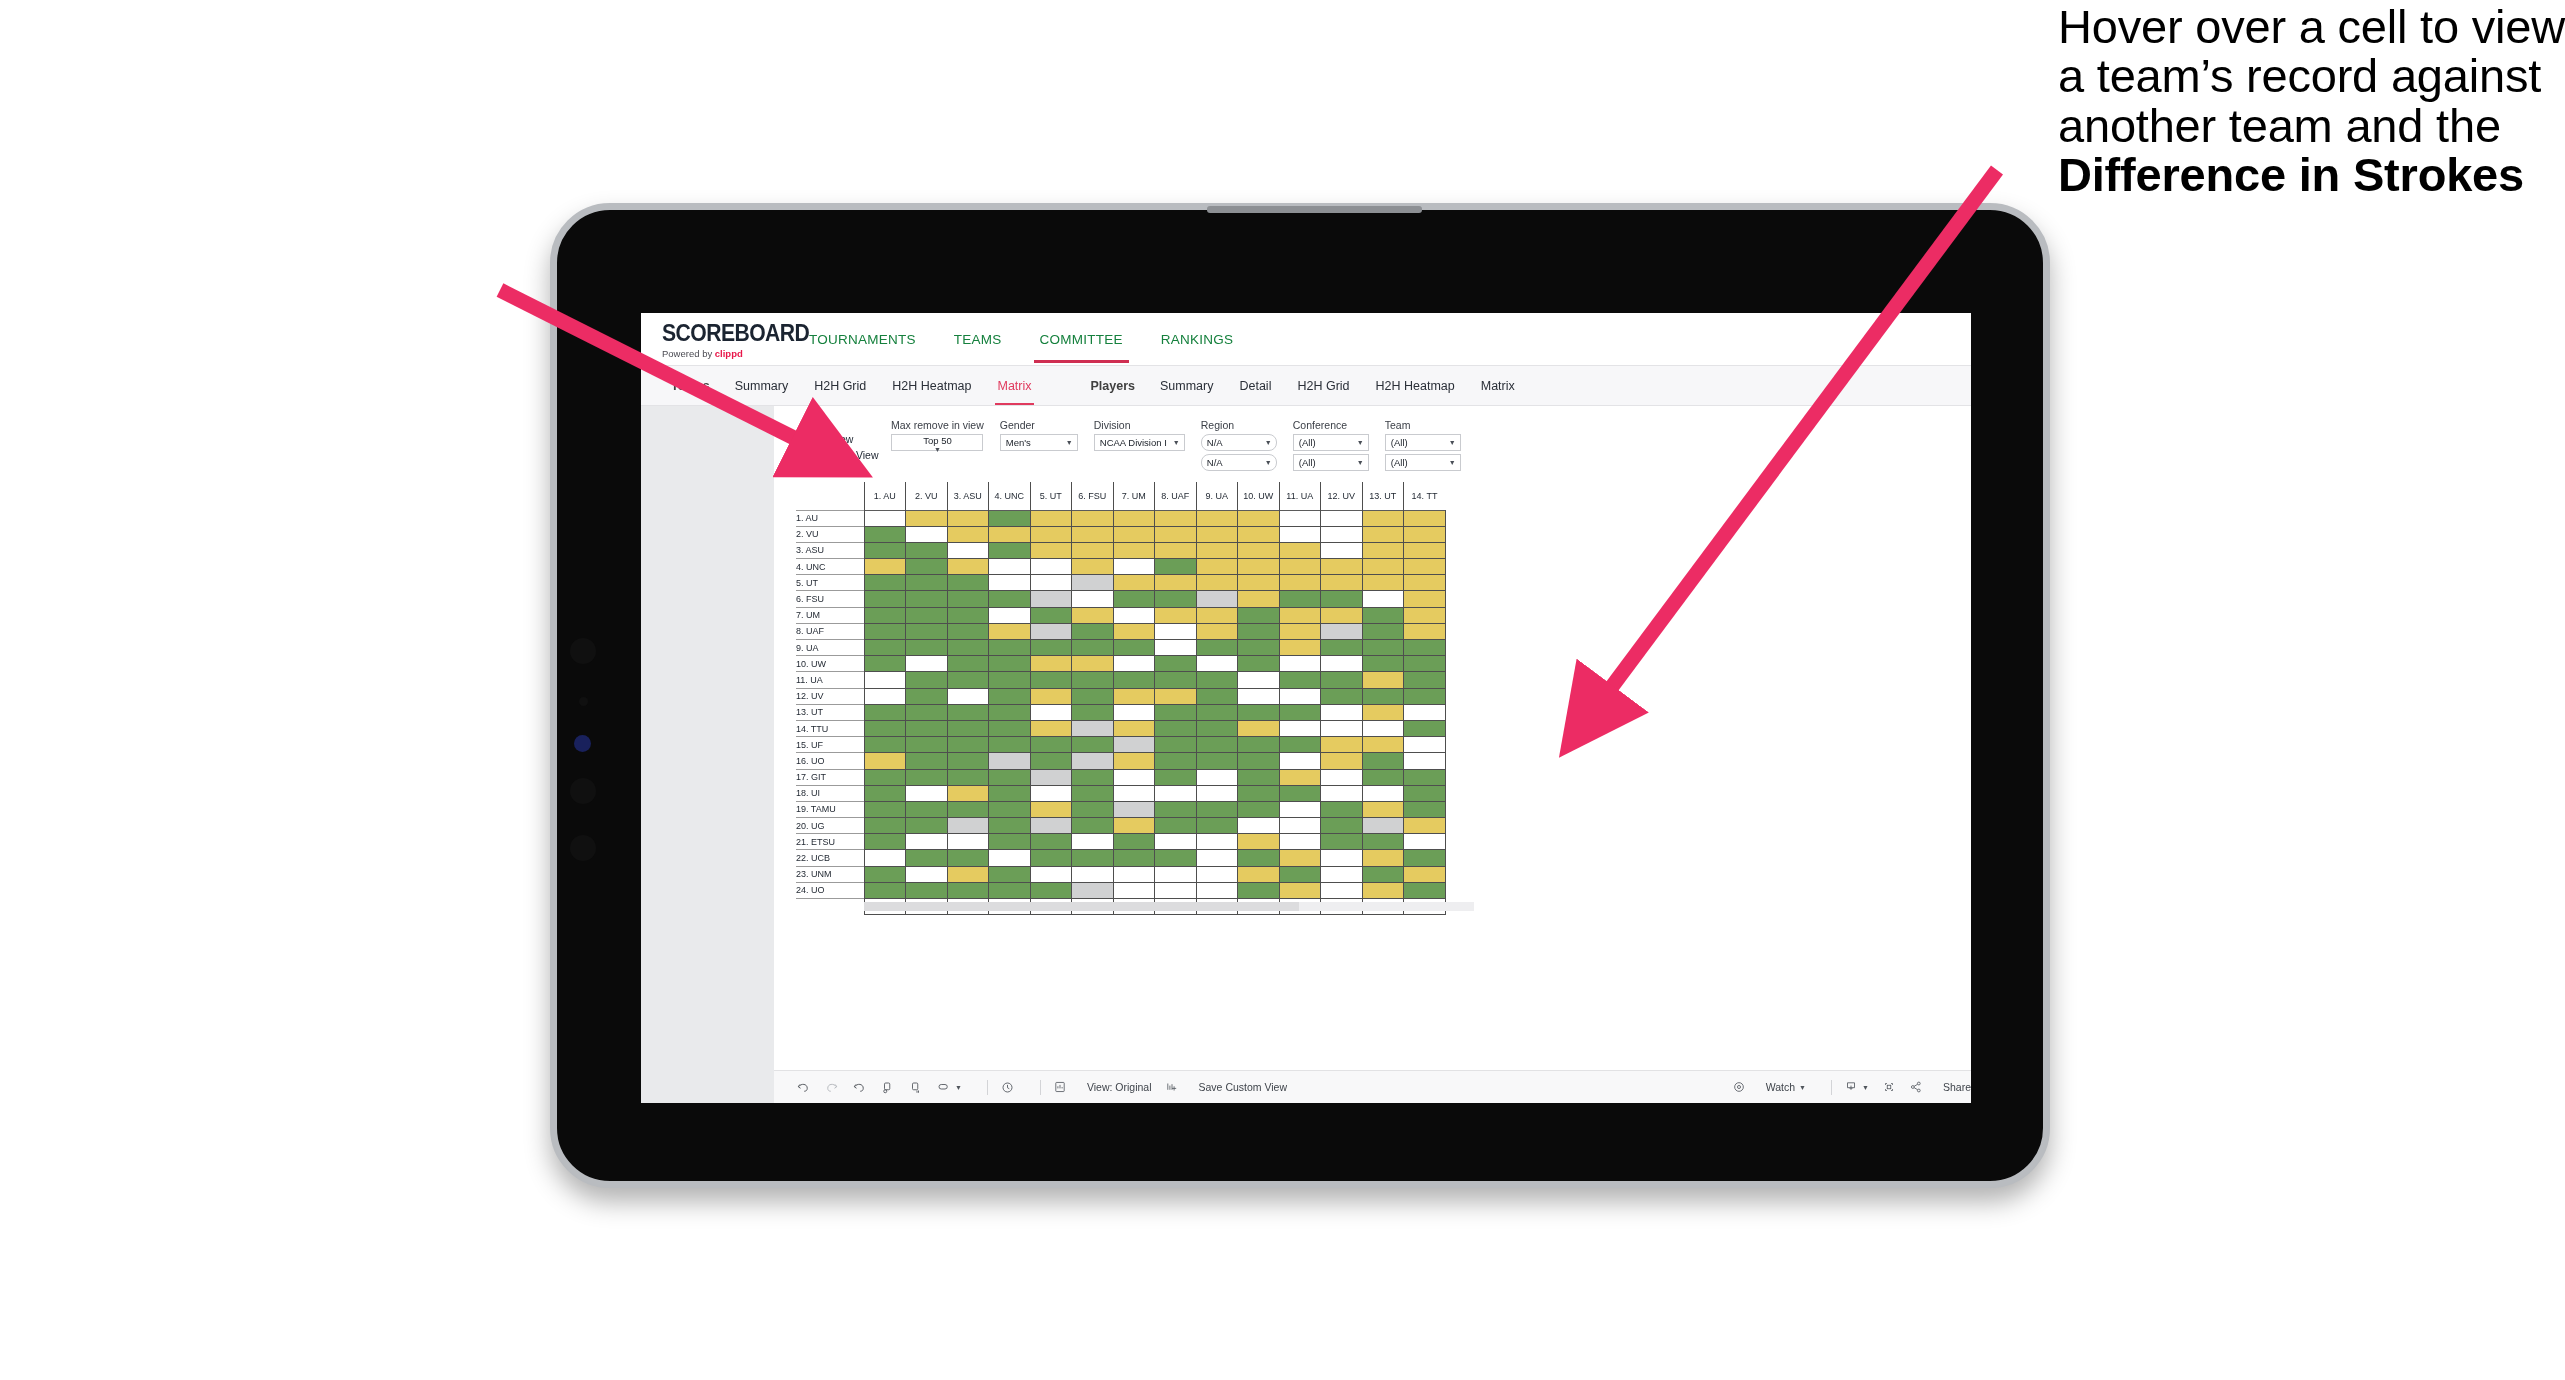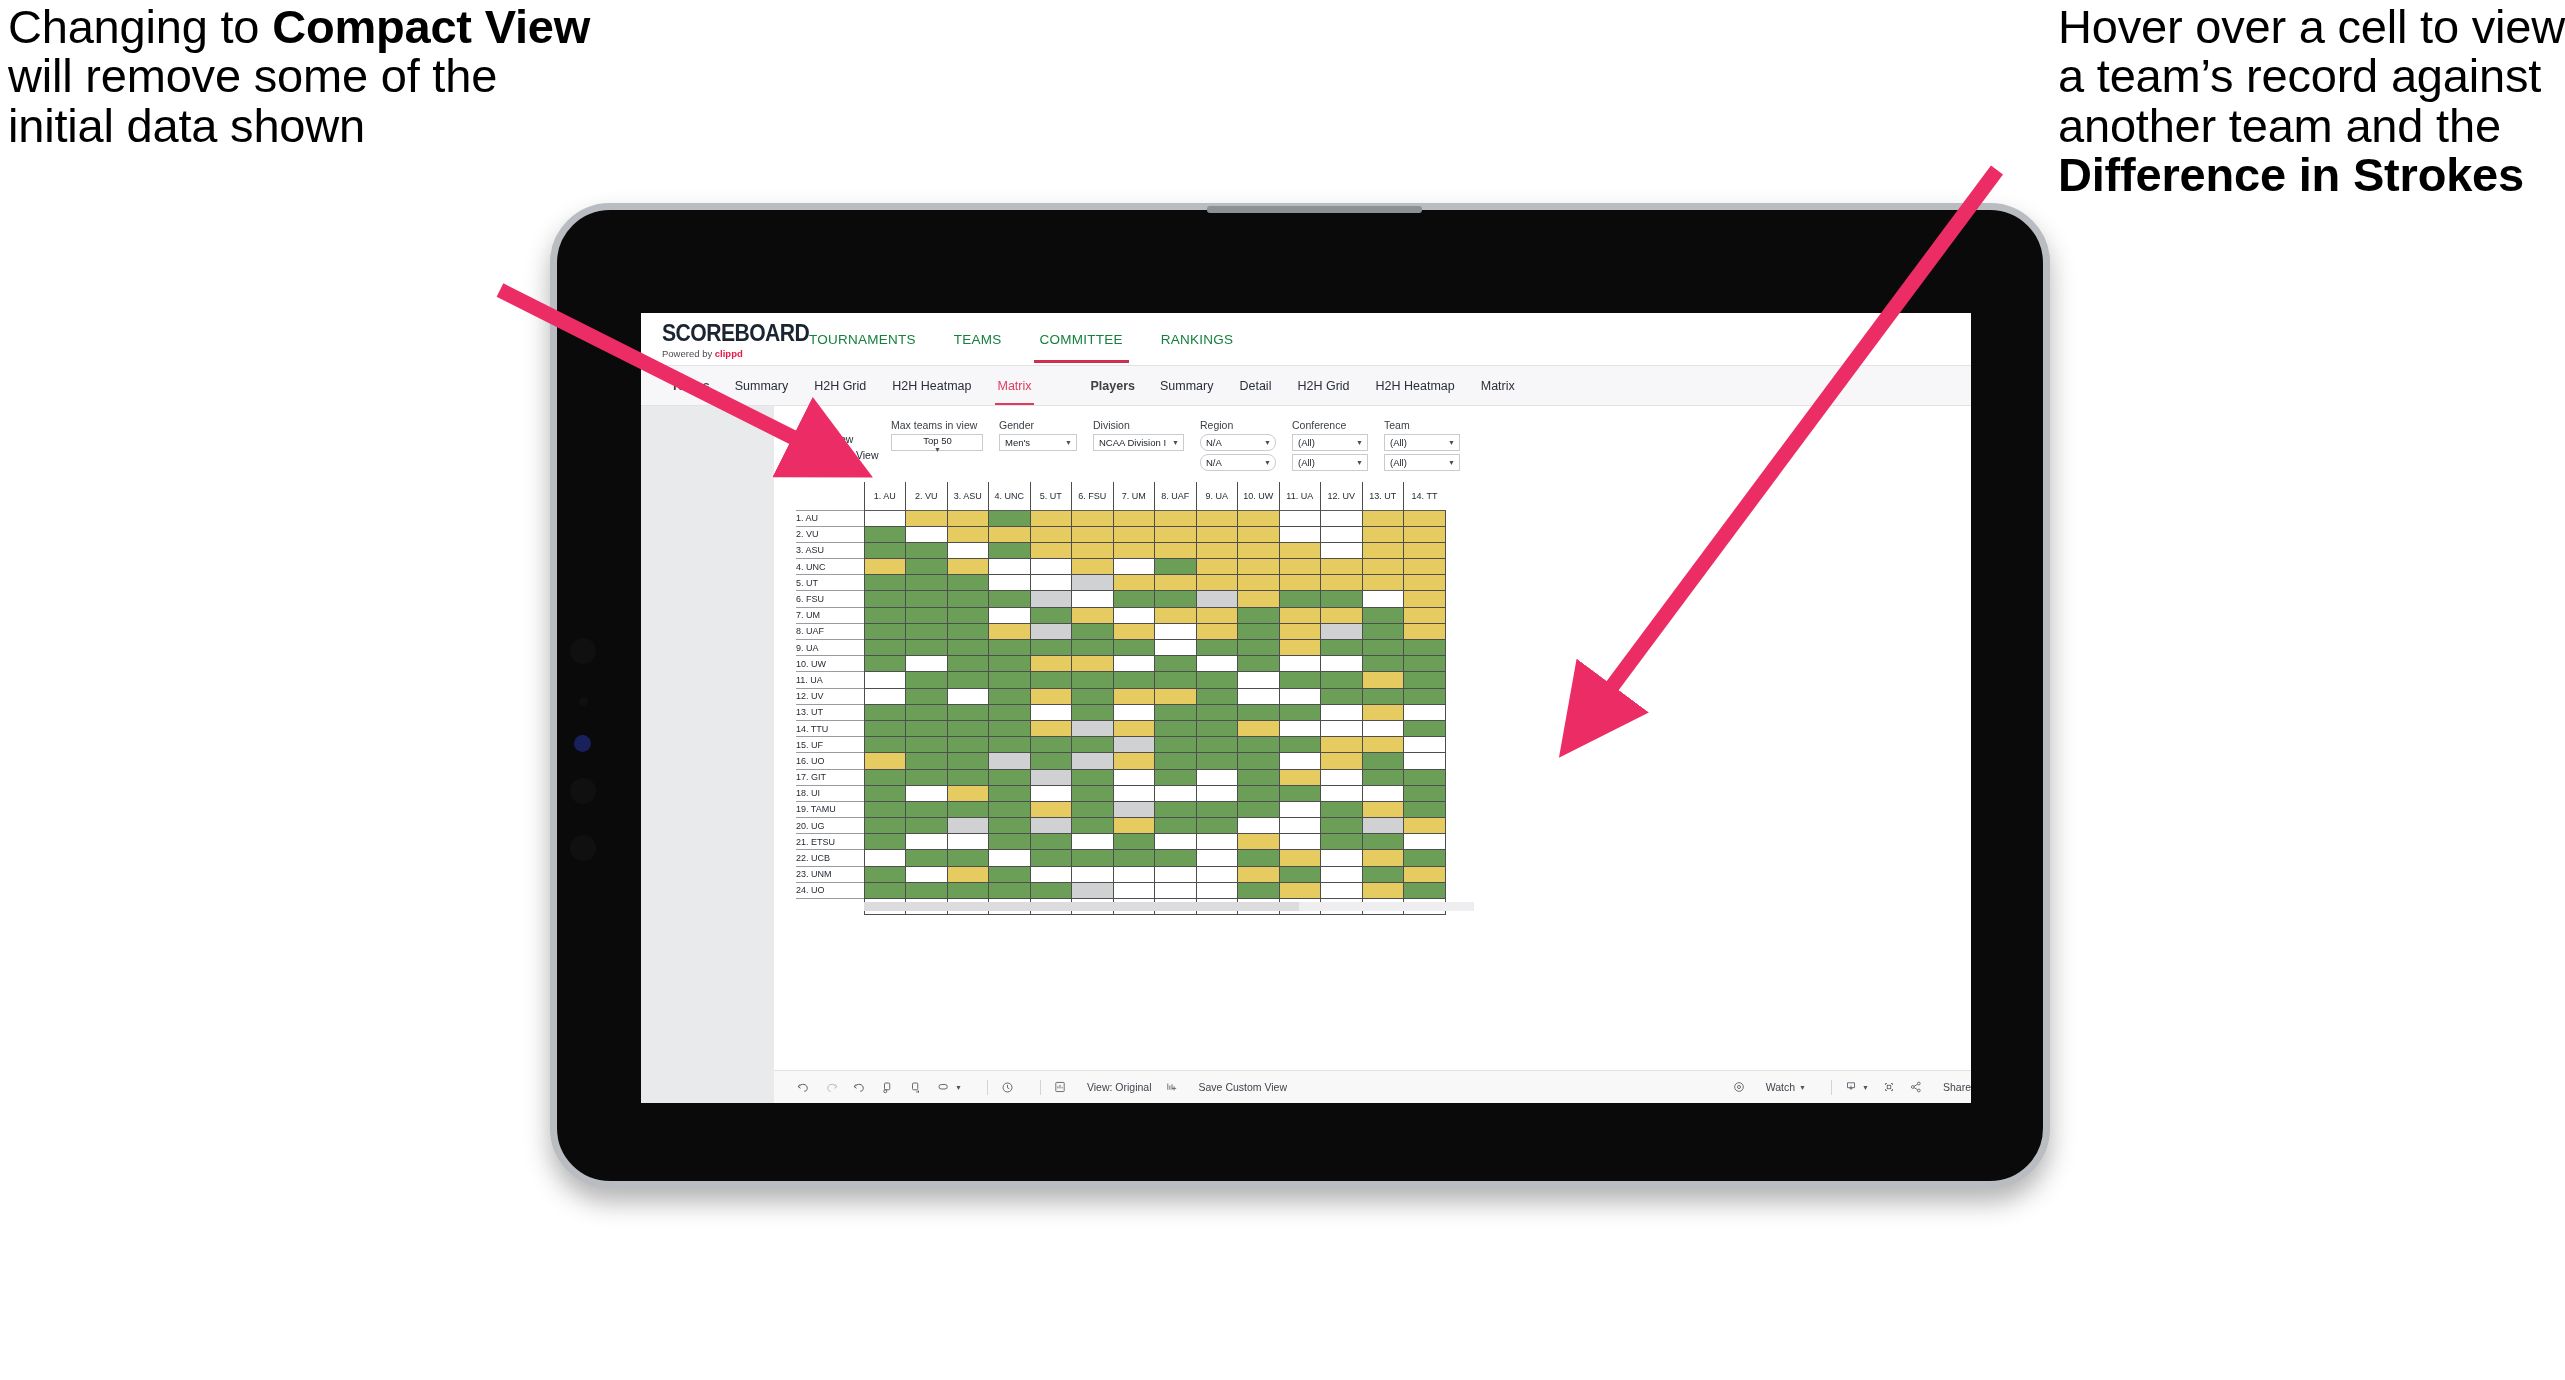--- a/index.html
+++ b/index.html
@@ -175,23 +175,20 @@
   .tb-label { margin-left: 20px; }
   .tb-div { width: 1px; height: 15px; background: #d3d4d7; margin: 0 12px; }
   .tb-spacer { flex: 1; }
   .caret-sm { margin-left: 4px; font-size: 7px; color: #50555c; }
 </style>
 </head>
 <body>
 
 <div id="stage">
 
-  <div class="annot" id="annot-left">
-    <span>Changing to </span><b>Compact View</b><span> will remove some of the initial data shown</span>
-  </div>
 
   <div class="annot" id="annot-right">
     <span>Hover over a cell to view a team’s record against another team and the </span><b>Difference in Strokes</b>
   </div>
 
   <div id="tablet">
     <div id="topnotch"></div>
     <div class="dot" id="dot1"></div>
     <div class="dot" id="dot2"></div>
     <div class="dot" id="dot3"></div>
@@ -239,21 +236,21 @@
                 <span class="radio-o"></span>
                 <span>Full View</span>
               </div>
               <div class="radio-row">
                 <span class="radio-o sel"></span>
                 <span>Compact View</span>
               </div>
             </div>
 
             <div class="fld">
-              <div class="fld-label">Max teams in view</div>
+              <div class="fld-label">Max remove in view</div>
               <div class="sel-box w-top50">
                 <span>Top 50</span>
                 <span class="caret">▼</span>
               </div>
             </div>
 
             <div class="fld">
               <div class="fld-label">Gender</div>
               <div class="sel-box w-gender">
                 <span>Men's</span>

